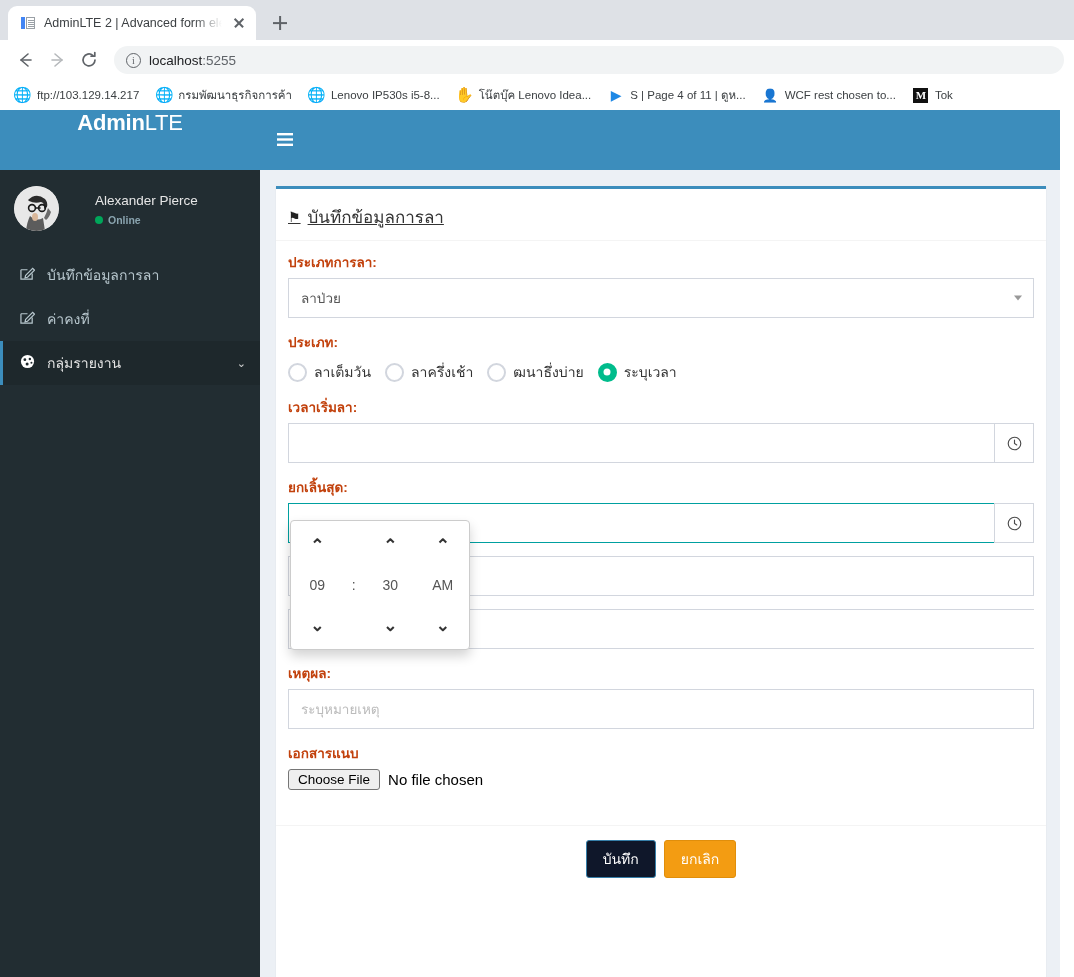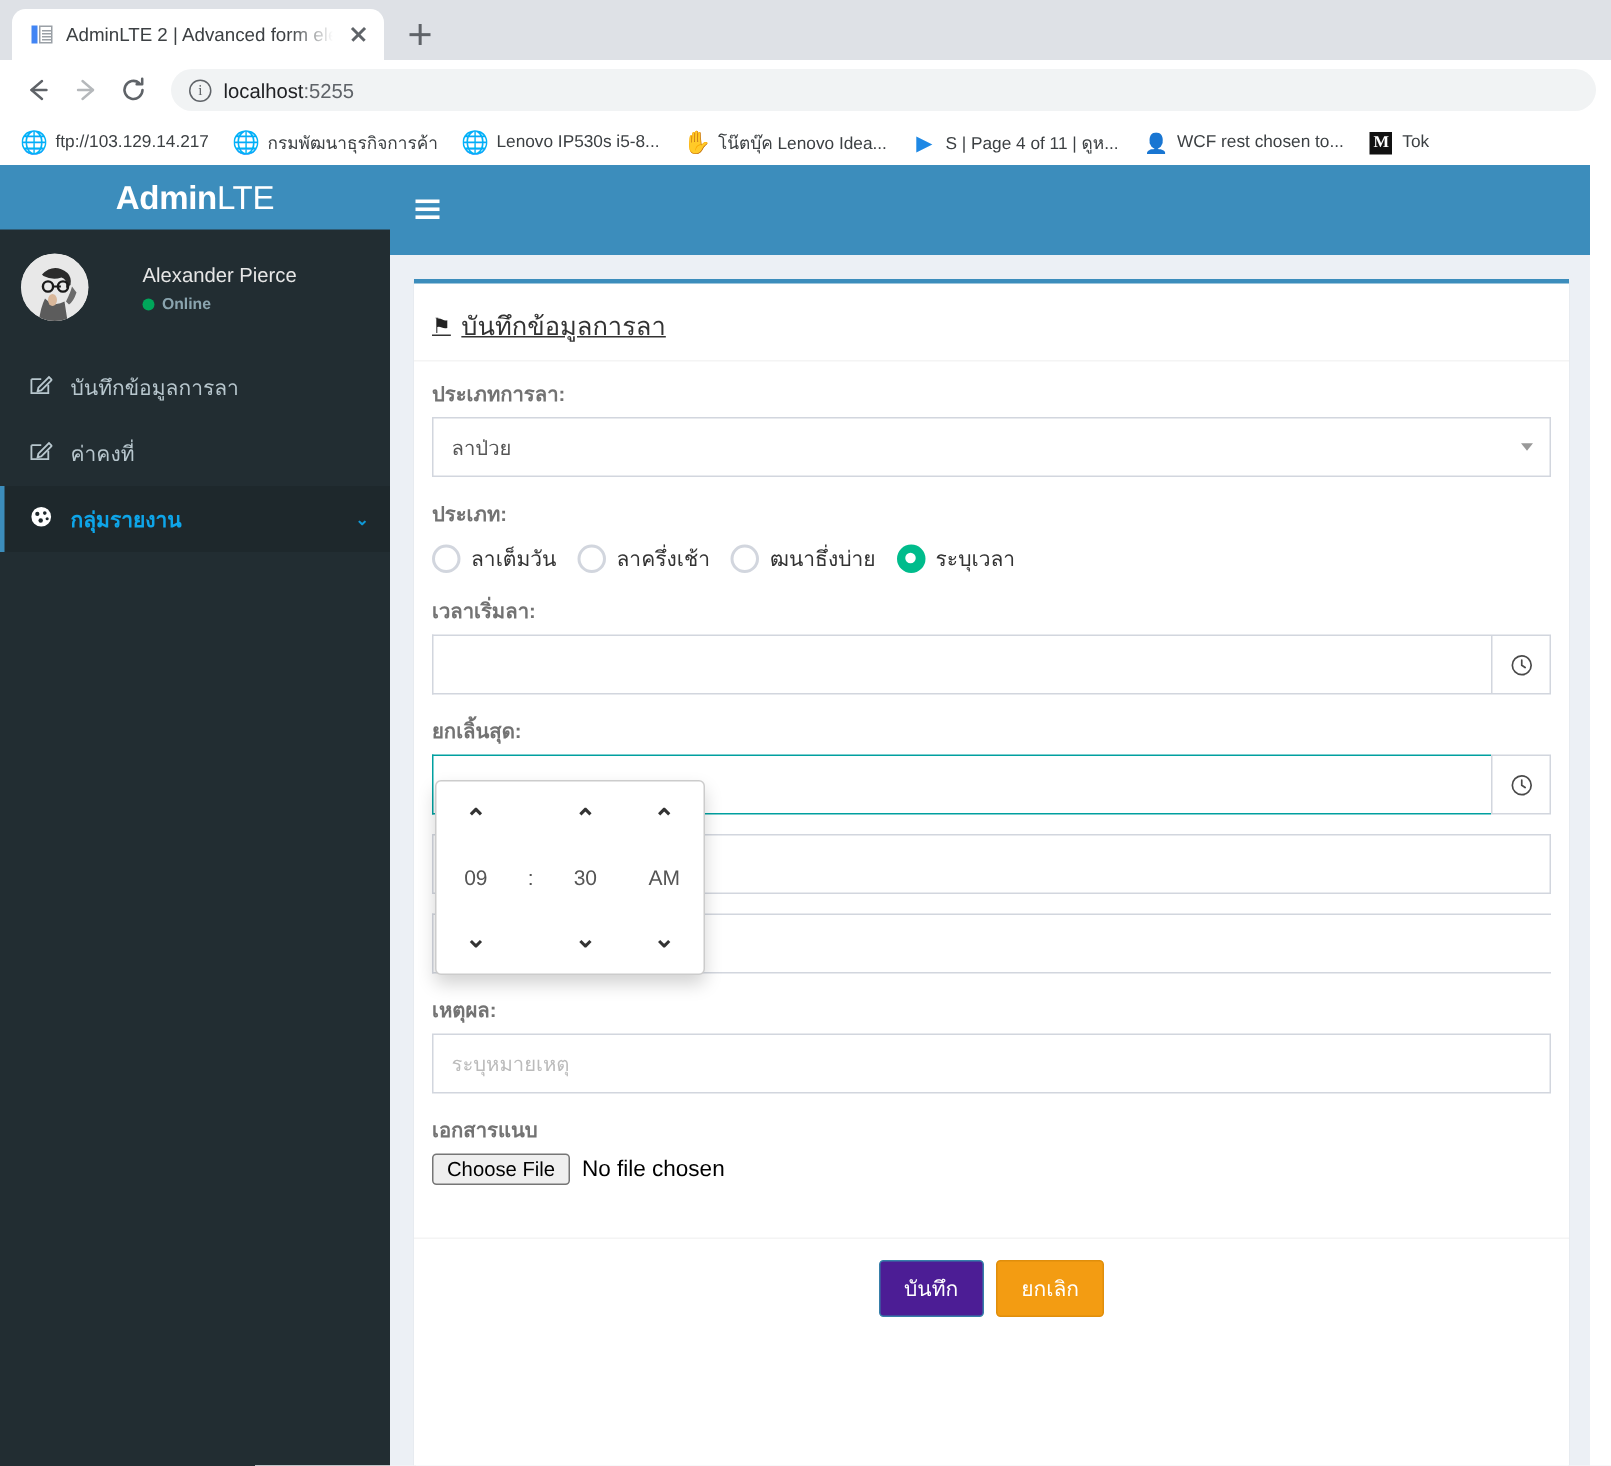--- a/index.html
+++ b/index.html
@@ -66,62 +66,62 @@
   .ico-yellow { color:#f2c200; font-size:15px; }
   .ico-play { color:#1e88e5; font-size:14px; }
   .ico-m { background:#111; color:#fff; width:15px; height:15px; font-size:11px; font-family:"Liberation Serif", serif; display:flex; align-items:center; justify-content:center; font-weight:bold; }
   .ico-wcf { font-size:13px; }
 
   
   .app { position:absolute; left:0; top:110px; width:1074px; height:867px; background:#ecf0f5; display:flex; }
 
   .sidebar { width:260px; background:#222d32; position:relative; flex:0 0 260px; }
   .logo {
-    height:43px; background:#3c8dbc; display:flex; align-items:center; justify-content:center;
+    height:60px; background:#3c8dbc; display:flex; align-items:flex-start; justify-content:center;
     color:#fff; font-size:22px; letter-spacing:-.2px;
   }
   .logo b { font-weight:bold; }
   .logo span { font-weight:300; }
   .userpanel { height:65px; display:flex; align-items:center; padding:12px 14px 0 14px; gap:10px; }
   .avatar {
     width:45px; height:45px; border-radius:50%; flex:0 0 45px; overflow:hidden; position:relative;
     background:#d8d8d8;
   }
   .avatar svg { display:block; }
   .uinfo { padding-top:2px;margin-left:26px; }
   .uname { color:#e6e6e6; font-size:13.5px; line-height:16px; }
   .ustatus { color:#8aa4af; font-size:10.5px; margin-top:5px; display:flex; align-items:center; gap:5px; font-weight:bold; }
   .dot { width:8px; height:8px; border-radius:50%; background:#00a65a; display:inline-block; }
 
   .menu { margin-top:18px; }
   .menu-item {
     display:flex; align-items:center; gap:10px; padding:11px 14px; color:#b8c7ce;
     font-size:14px; border-left:3px solid transparent; cursor:pointer; position:relative;
   }
-  .menu-item.active { background:#1e282c; color:#0ea5e9; border-left-color:#3c8dbc; font-weight:bold; }
+  .menu-item.active { background:#1e282c; color:#e5e5e5; border-left-color:#3c8dbc; font-weight:normal; }
   .menu-item .mi-icon { width:20px; flex:0 0 20px; text-align:center; font-size:14px; }
   .menu-item .mi-label { flex:1; }
   .menu-item .mi-caret { font-size:11px; opacity:.9; }
 
   .content { flex:1; background:#ecf0f5; padding:16px 14px 0 16px; position:relative; }
 
   .box {
     background:#fff; border-top:3px solid #3c8dbc; box-shadow:0 1px 1px rgba(0,0,0,.1);
     min-height:795px; position:relative;
   }
   .box-header { padding:14px 12px 10px 12px; border-bottom:1px solid #f4f4f4; }
   .box-title {
     font-size:17px; color:#333; display:flex; align-items:center; gap:7px; font-weight:normal;
     text-decoration:underline; width:fit-content;
   }
   .flag-icon { font-size:14px; color:#222; }
   .box-body { padding:10px 12px 14px 12px; }
 
   .fg { margin-bottom:13px; }
-  .fg-label { font-size:13.5px; font-weight:bold; color:#737373; margin-bottom:5px; display:block; }
+  .fg-label { font-size:13.5px; font-weight:bold; color:#c2410c; margin-bottom:5px; display:block; }
 
   .fc {
     width:100%; height:40px; border:1px solid #d2d6de; background:#fff; font-size:13.5px;
     color:#555; padding:6px 12px; border-radius:0; font-family:"Liberation Sans", sans-serif;
     outline:none;
   }
   .fc::placeholder { color:#bbb; }
   .fc.focused { border-color:#00a0a0; }
 
   .select-wrap { position:relative; }
@@ -177,21 +177,21 @@
   .file-name { font-size:15px; color:#000; }
 
   .footer-btns {
     border-top:1px solid #f4f4f4; padding:14px 12px; display:flex; justify-content:center; gap:8px;
     margin-top:8px;
   }
   .btn {
     border:1px solid transparent; border-radius:3px; padding:7px 16px; font-size:14px;
     color:#fff; cursor:pointer; font-family:"Liberation Sans", sans-serif;
   }
-  .btn-primary { background:#4c1d95; border-color:#367fa9; }
+  .btn-primary { background:#0f172a; border-color:#367fa9; }
   .btn-warning { background:#f39c12; border-color:#e08e0b; }
 
   
   .navbar { height:60px; background:#3c8dbc; display:flex; align-items:center; }
   .nav-toggle {
     width:52px; height:60px; display:flex; align-items:center; justify-content:center;
     color:#fff; font-size:18px; cursor:pointer;
   }
   .main-col { flex:1; display:flex; flex-direction:column; min-width:0; }
   .scrollgap { width:14px; flex:0 0 14px; background:#fff; }

